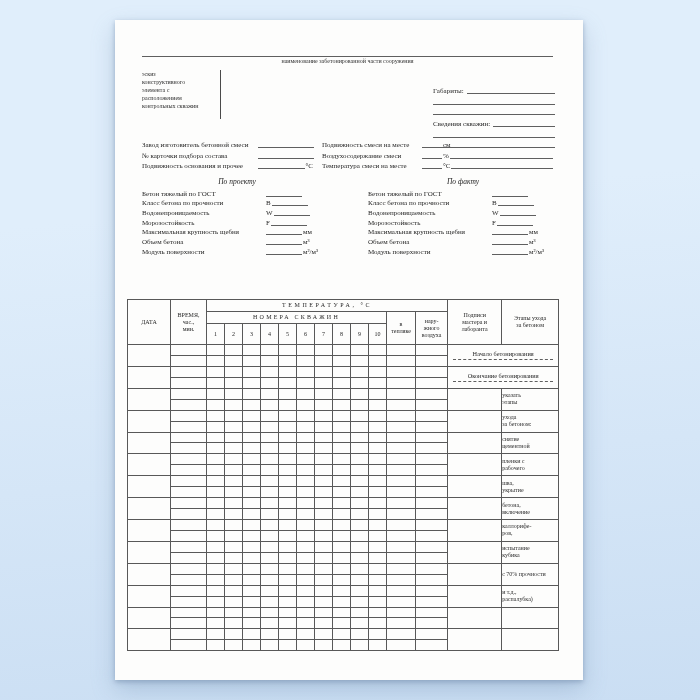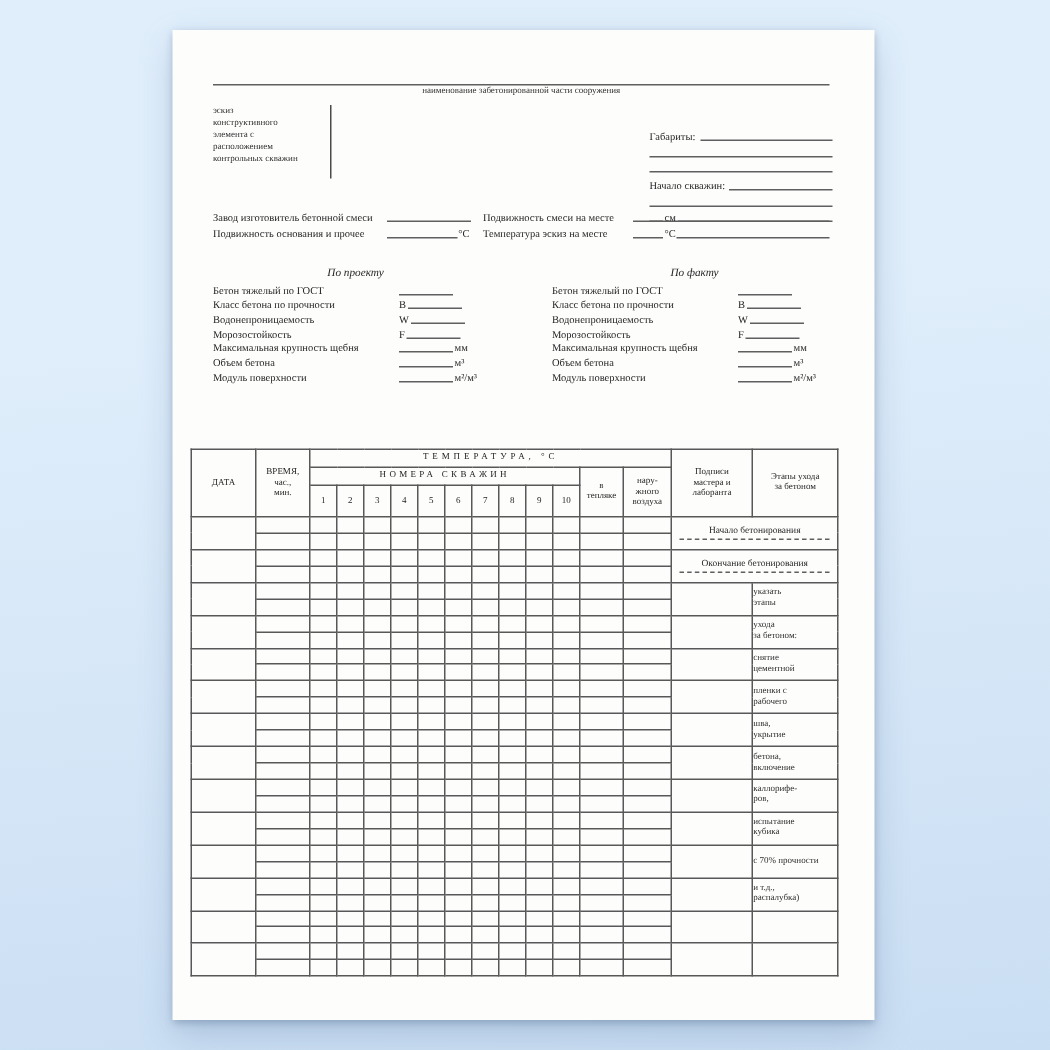--- a/index.html
+++ b/index.html
@@ -91,21 +91,21 @@
 
   <div class="measures">
     <div class="m-row">
       <span class="lbl">Габариты:</span>
       <span class="f-line grow"></span>
     </div>
     <div class="write-line"></div>
     <div class="write-line"></div>
     <div class="m-gap"></div>
     <div class="m-row">
-      <span class="lbl">Начало скважин:</span>
+      <span class="lbl">Сведения скважин:</span>
       <span class="f-line grow"></span>
     </div>
     <div class="write-line"></div>
     <div class="write-line"></div>
   </div>
 
   <div class="mix">
       <div class="mix-row">
         <div class="mix-left">
           <span class="f-label">Завод изготовитель бетонной смеси</span>
@@ -113,26 +113,38 @@
         </div>
         <div class="mix-right">
           <span class="f-label">Подвижность смеси на месте</span>
           <span class="f-line short"></span>
           <span class="f-unit">см</span>
           <span class="f-line grow"></span>
         </div>
       </div>
       <div class="mix-row">
         <div class="mix-left">
+          <span class="f-label">№ карточки подбора состава</span>
+          <span class="f-line grow"></span>
+        </div>
+        <div class="mix-right">
+          <span class="f-label">Воздухосодержание смеси</span>
+          <span class="f-line short"></span>
+          <span class="f-unit">%</span>
+          <span class="f-line grow"></span>
+        </div>
+      </div>
+      <div class="mix-row">
+        <div class="mix-left">
           <span class="f-label">Подвижность основания и прочее</span>
           <span class="f-line grow"></span>
           <span class="f-unit">°С</span>
         </div>
         <div class="mix-right">
-          <span class="f-label">Температура эскиз на месте</span>
+          <span class="f-label">Температура смеси на месте</span>
           <span class="f-line short"></span>
           <span class="f-unit">°С</span>
           <span class="f-line grow"></span>
         </div>
       </div>
     </div>
 
   <div class="concrete">
     <div class="c-cols">
       <div class="c-col">

